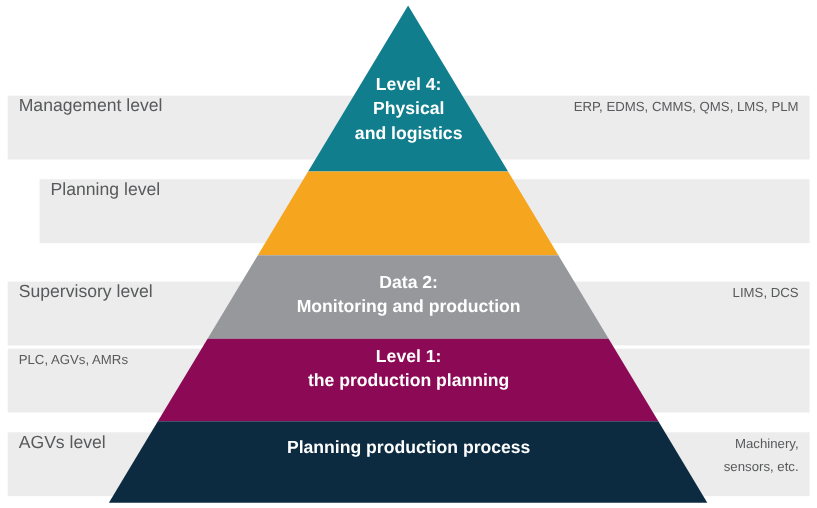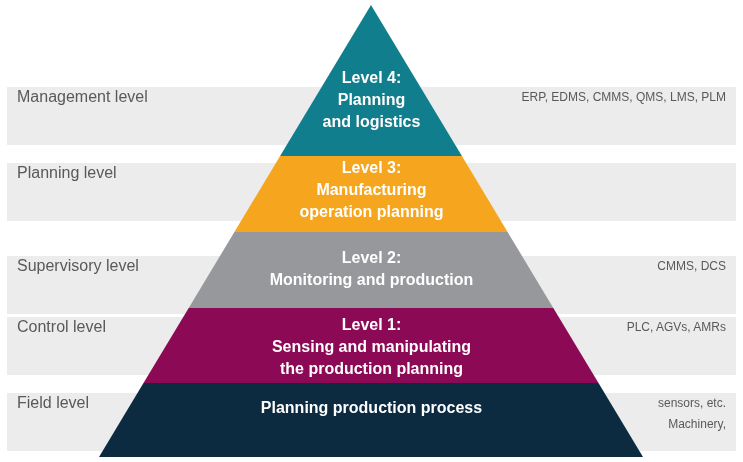--- a/index.html
+++ b/index.html
@@ -12,21 +12,21 @@
   }
   
   .band{
     position:absolute;
     left:7px;right:7px;height:58px;
     background:#ececec;
     display:flex;align-items:flex-start;justify-content:space-between;
     padding:0 10px;box-sizing:border-box;
   }
   .band.b0{top:87px;}
-  .band.b1{top:163px;}
+  .band.b1{top:163px;margin-left:29px;}
   .band.b2{top:256px;}
   .band.b3{top:317px;}
   .band.b4{top:393px;}
   .left-label{
     color:#58595b;font-size:16px;line-height:20px;white-space:nowrap;
   }
   .right-label{
     color:#58595b;font-size:12px;line-height:21px;text-align:right;white-space:nowrap;
   }
   .right-label span{display:block;}
@@ -52,58 +52,51 @@
 
   <div class="band b0">
     <span class="left-label">Management level</span>
     <span class="right-label">ERP, EDMS, CMMS, QMS, LMS, PLM</span>
   </div>
   <div class="band b1">
     <span class="left-label">Planning level</span>
   </div>
   <div class="band b2">
     <span class="left-label">Supervisory level</span>
-    <span class="right-label">CMMS, DCS</span>
+    <span class="right-label">LIMS, DCS</span>
   </div>
   <div class="band b3">
-    <span class="left-label">Control level</span>
     <span class="right-label">PLC, AGVs, AMRs</span>
   </div>
   <div class="band b4">
-    <span class="left-label">Field level</span>
+    <span class="left-label">AGVs level</span>
     <span class="right-label">
+      <span>Machinery,</span>
       <span>sensors, etc.</span>
-      <span>Machinery,</span>
     </span>
   </div>
 
   <svg class="pyramid" width="743" height="462" viewBox="0 0 743 462">
     <polygon points="371,5 461.9,156 280.1,156" fill="#107e8d"></polygon>
     <polygon points="280.1,156 461.9,156 507.6,232 234.4,232" fill="#f6a51e"></polygon>
     <polygon points="234.4,232 507.6,232 553.3,308 188.7,308" fill="#96989b"></polygon>
     <polygon points="188.7,308 553.3,308 598.5,383 143.5,383" fill="#8c0a55"></polygon>
     <polygon points="143.5,383 598.5,383 643,457 99,457" fill="#0c2b41"></polygon>
   </svg>
 
   <div class="pyr-text pt4">
     <span>Level 4:</span>
-    <span>Planning</span>
+    <span>Physical</span>
     <span>and logistics</span>
   </div>
-  <div class="pyr-text pt3">
-    <span>Level 3:</span>
-    <span>Manufacturing</span>
-    <span>operation planning</span>
-  </div>
   <div class="pyr-text pt2">
-    <span>Level 2:</span>
+    <span>Data 2:</span>
     <span>Monitoring and production</span>
   </div>
   <div class="pyr-text pt1">
     <span>Level 1:</span>
-    <span>Sensing and manipulating</span>
     <span>the production planning</span>
   </div>
   <div class="pyr-text pt0">
     <span>Planning production process</span>
   </div>
 
 </div>
 
 </body></html>

